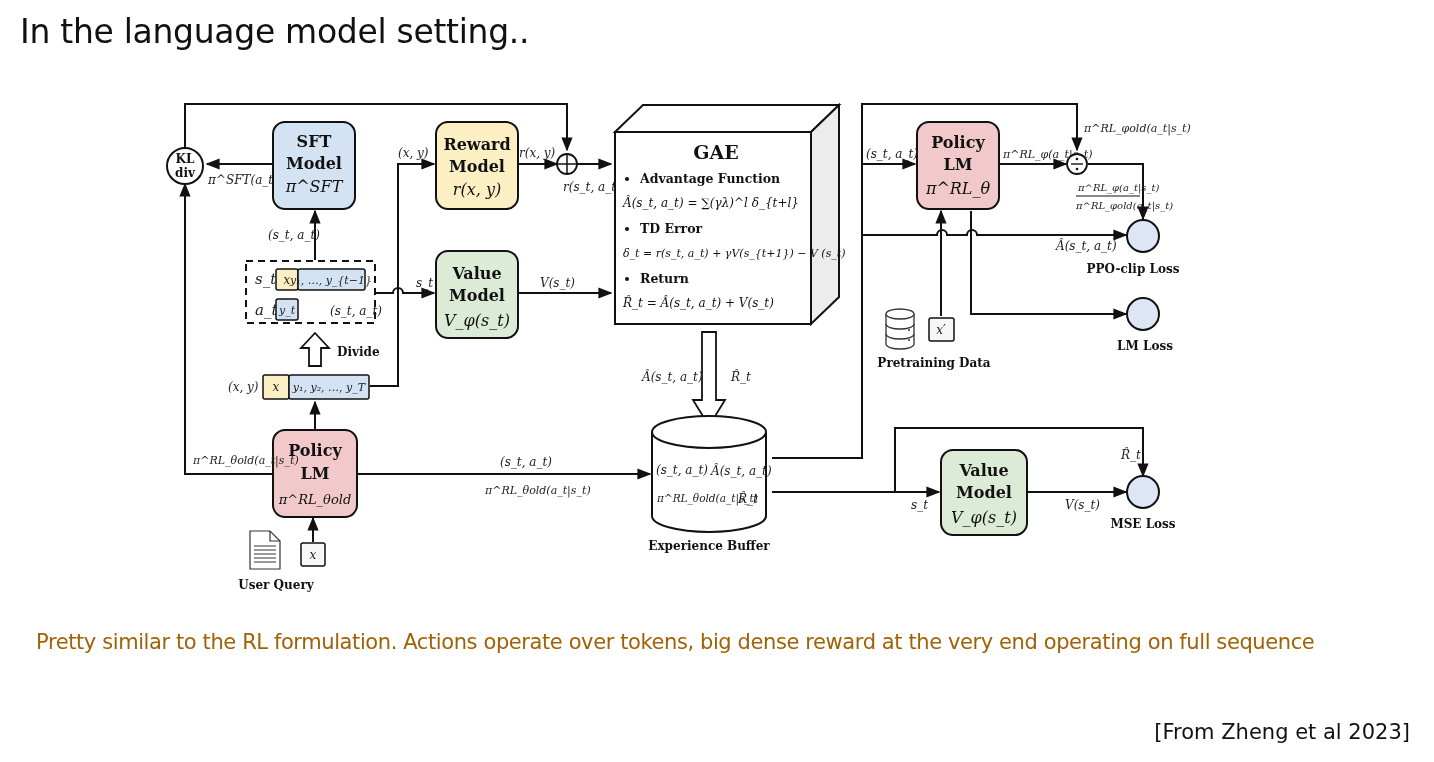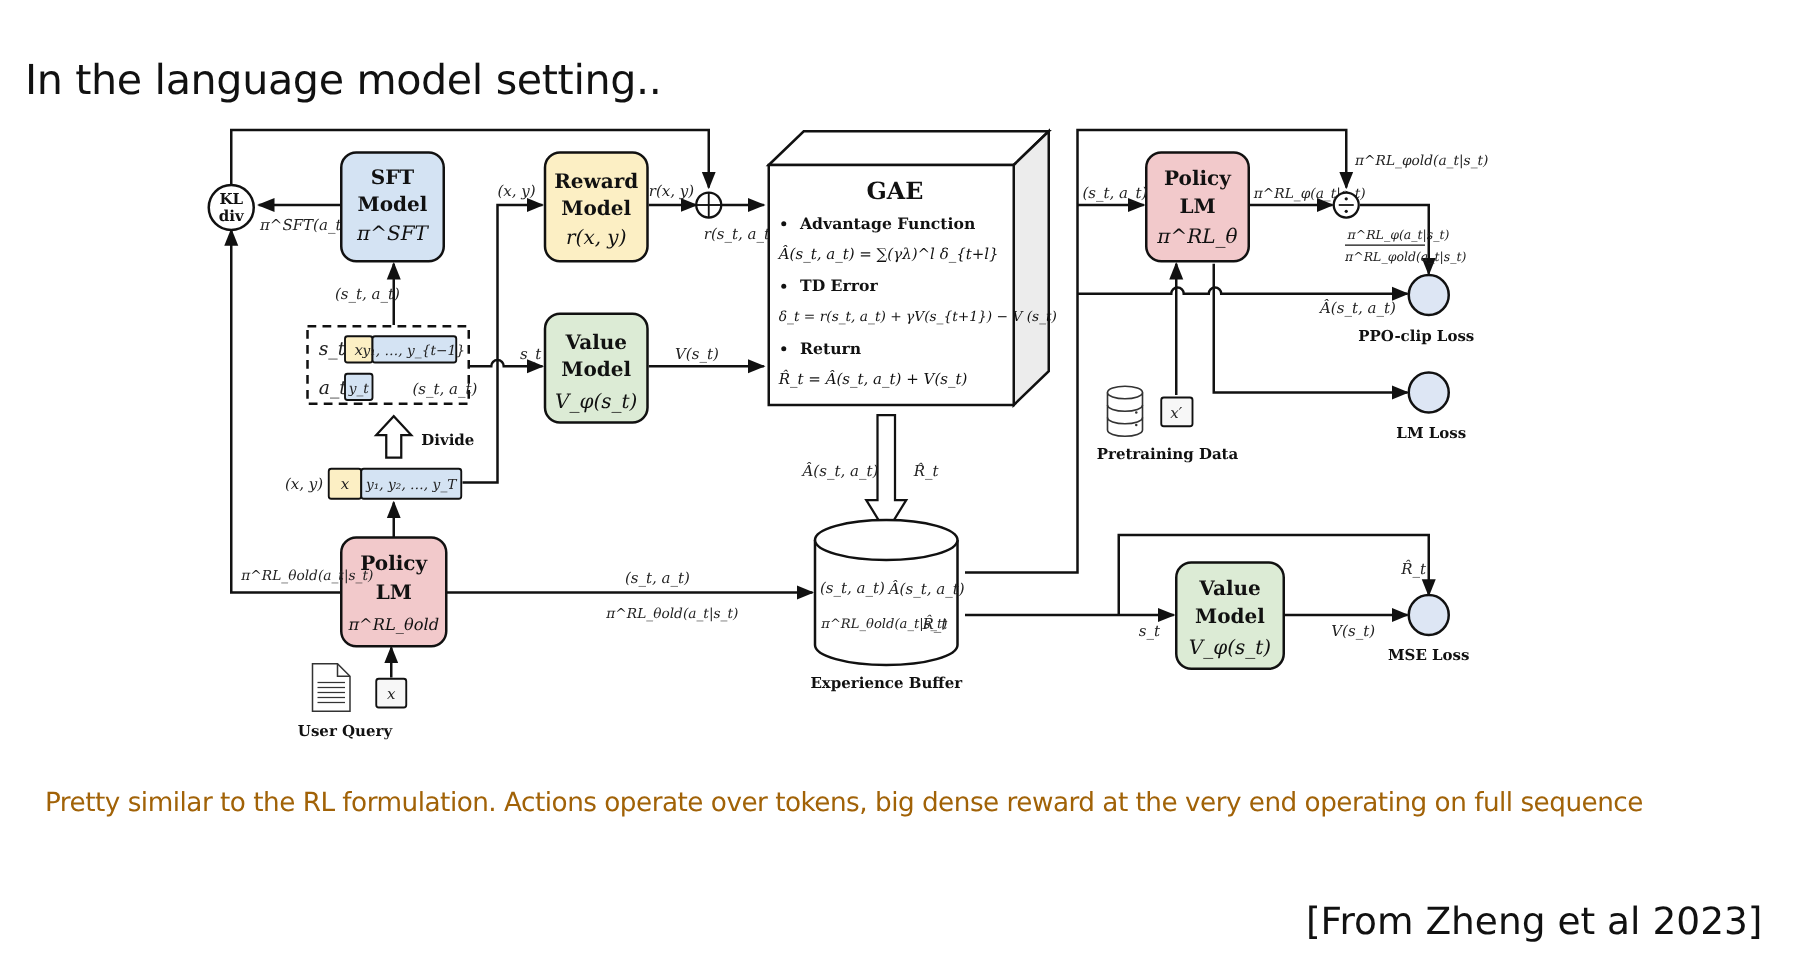--- a/index.html
+++ b/index.html
@@ -1,19 +1,19 @@
 <!DOCTYPE html>
 <html><head>
 <meta charset="utf-8">
 <style>
   html, body { margin: 0; padding: 0; background: #ffffff; }
   body { width: 1434px; height: 762px; position: relative; overflow: hidden; font-family: "DejaVu Sans", sans-serif; color: #111; }
-  .slide-title { position: absolute; left: 20px; top: 12px; font-size: 33px; font-family: "DejaVu Sans", sans-serif; color: #111; letter-spacing: -0.3px; margin-top: 32px; }
+  .slide-title { position: absolute; left: 20px; top: 12px; font-size: 33px; font-family: "DejaVu Sans", sans-serif; color: #111; letter-spacing: -0.3px; }
   .caption { position: absolute; left: 36px; top: 630px; font-size: 21px; color: #a16207; letter-spacing: -0.4px; white-space: nowrap; }
-  .citation { position: absolute; right: 24px; top: 720px; font-size: 30px; color: #111; }
+  .citation { position: absolute; right: 24px; top: 720px; font-size: 21px; color: #111; }
   svg#diagram { position: absolute; left: 0; top: 0; }
   .lbl { font-family: "DejaVu Serif", serif; font-size: 12px; fill: #222; font-style: italic; }
   .box-title { font-family: "DejaVu Serif", serif; font-weight: bold; font-size: 16px; fill: #111; }
   .box-sub { font-family: "DejaVu Serif", serif; font-style: italic; font-size: 16px; fill: #111; }
   .cap-bold { font-family: "DejaVu Serif", serif; font-weight: bold; font-size: 12px; fill: #111; }
   .gae-title { font-family: "DejaVu Serif", serif; font-weight: bold; font-size: 19px; fill: #111; }
   .gae-bullet { font-family: "DejaVu Serif", serif; font-weight: bold; font-size: 12.5px; fill: #111; }
   .gae-eq { font-family: "DejaVu Serif", serif; font-style: italic; font-size: 12px; fill: #111; }
   .line { stroke: #111; stroke-width: 2; fill: none; }
 </style>

